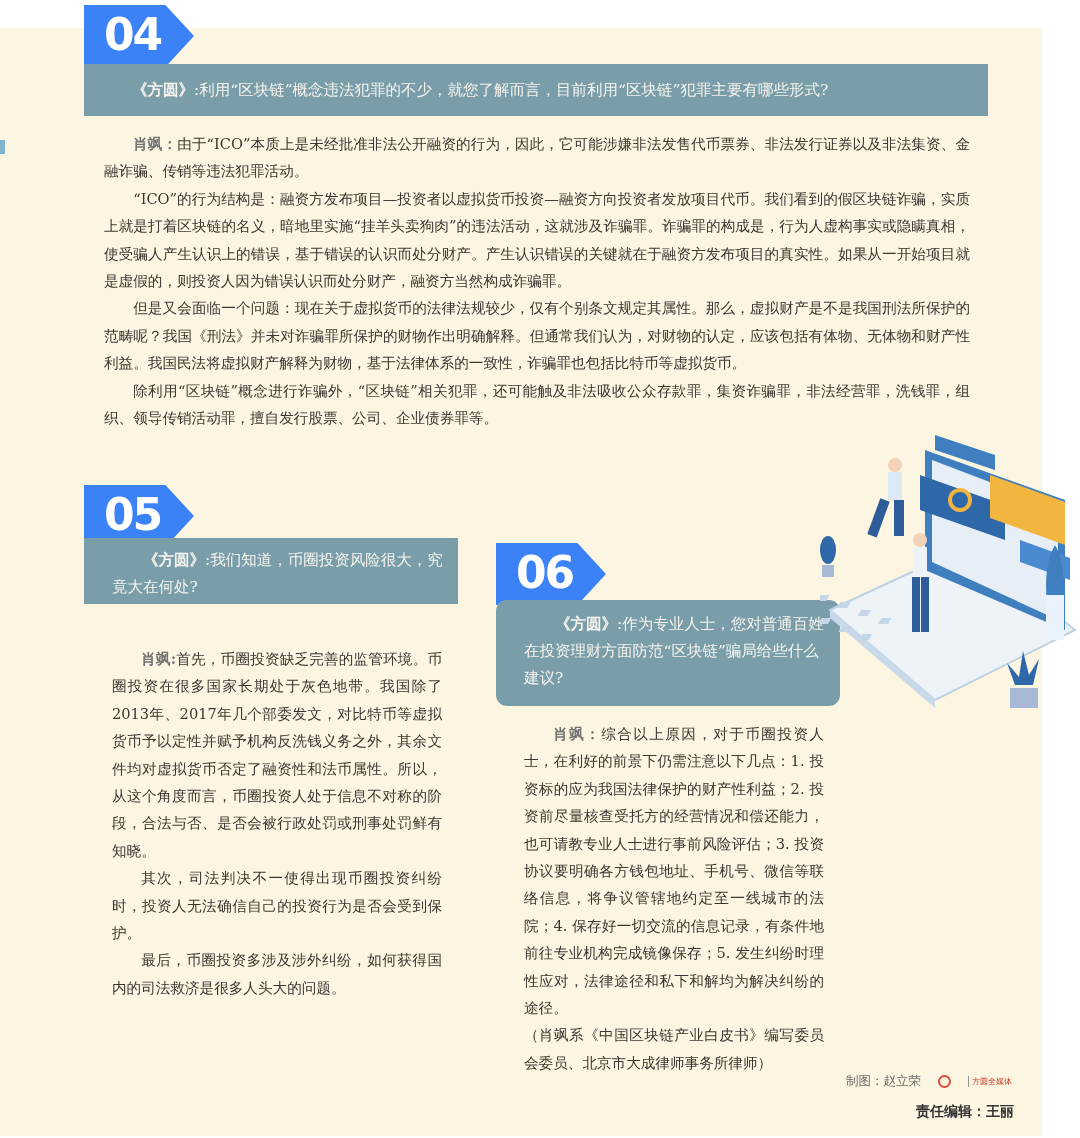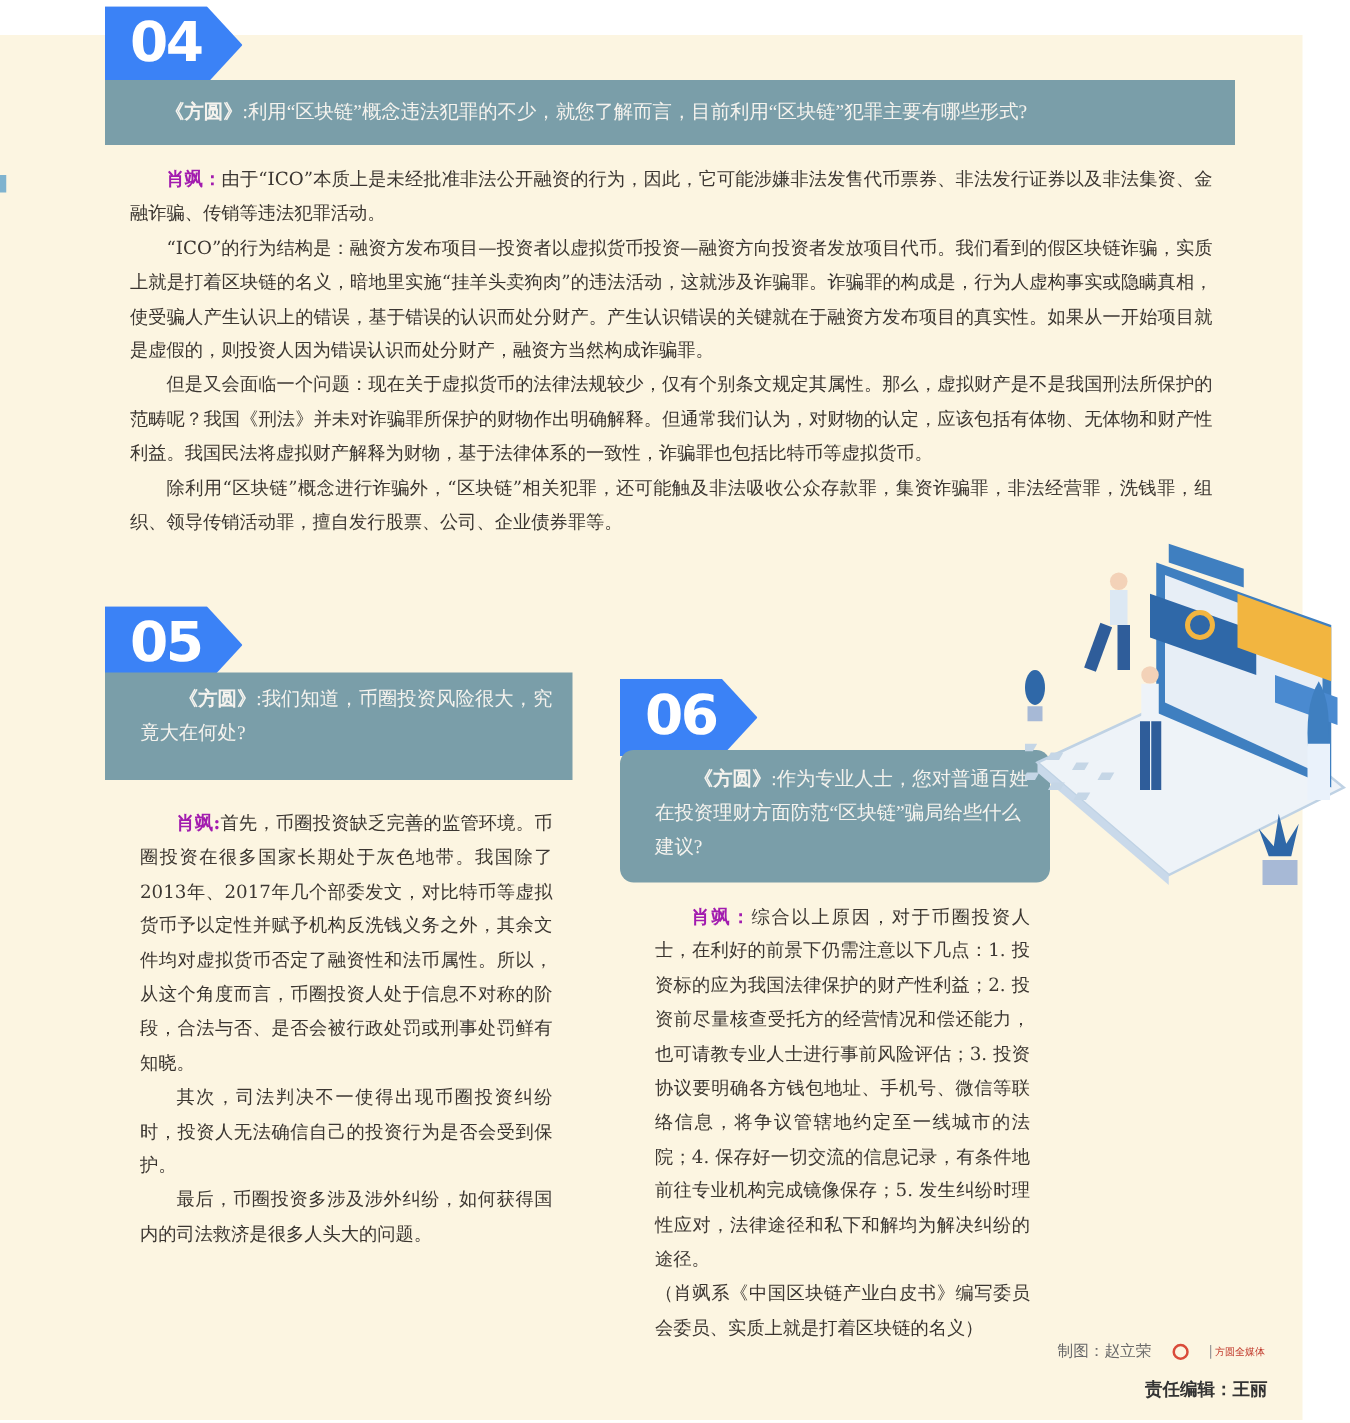--- a/index.html
+++ b/index.html
@@ -17,31 +17,31 @@
   
   .num-tab {
     position: absolute; background: #3b82f6; color: #ffffff;
     font-family: "DejaVu Sans", "Liberation Sans", sans-serif;
     font-weight: bold; font-size: 44px; letter-spacing: -2px;
     clip-path: polygon(0 0, 74% 0, 100% 50%, 74% 100%, 0 100%);
     padding-left: 20px; line-height: 60px;
   }
   .q-bar {
     position: absolute; background: #7a9ea9; color: #f5f3ee;
-    font-size: 15.5px; line-height: 27px; font-family: Liberation Serif, serif;
+    font-size: 15.5px; line-height: 27px;
   }
   .q-bar .lead { font-weight: bold; }
 
   .body-text {
     position: absolute; font-size: 14.6px; line-height: 27.4px; color: #3b3631;
     text-align: justify;
   }
   .body-text p { text-indent: 2em; }
   .body-text p.noind { text-indent: 0; }
-  .body-text .speaker { font-weight: bold; color: #a21caf; }
+  .body-text .speaker { font-weight: bold; color: #737373; }
 
   
   .illus { position: absolute; left: 820px; top: 430px; width: 260px; height: 300px; }
 
   .credit {
     position: absolute; right: 68px; top: 1073px; font-family: "DejaVu Sans", "Liberation Sans", sans-serif;
     font-size: 12.5px; color: #6a6a6a; display: flex; align-items: center; gap: 17px;
   }
   .credit .logo-mark {
     width: 13px; height: 13px; border-radius: 50%; border: 2.5px solid #d94b3a; display: inline-block;
@@ -64,38 +64,38 @@
 </div>
 
 <div class="body-text" style="left:104px; top:130px; width:866px;">
   <p><span class="speaker">肖飒：</span><span>由于“ICO”本质上是未经批准非法公开融资的行为，因此，它可能涉嫌非法发售代币票券、非法发行证券以及非法集资、金融诈骗、传销等违法犯罪活动。</span></p>
   <p><span>“ICO”的行为结构是：融资方发布项目—投资者以虚拟货币投资—融资方向投资者发放项目代币。我们看到的假区块链诈骗，实质上就是打着区块链的名义，暗地里实施“挂羊头卖狗肉”的违法活动，这就涉及诈骗罪。诈骗罪的构成是，行为人虚构事实或隐瞒真相，使受骗人产生认识上的错误，基于错误的认识而处分财产。产生认识错误的关键就在于融资方发布项目的真实性。如果从一开始项目就是虚假的，则投资人因为错误认识而处分财产，融资方当然构成诈骗罪。</span></p>
   <p><span>但是又会面临一个问题：现在关于虚拟货币的法律法规较少，仅有个别条文规定其属性。那么，虚拟财产是不是我国刑法所保护的范畴呢？我国《刑法》并未对诈骗罪所保护的财物作出明确解释。但通常我们认为，对财物的认定，应该包括有体物、无体物和财产性利益。我国民法将虚拟财产解释为财物，基于法律体系的一致性，诈骗罪也包括比特币等虚拟货币。</span></p>
   <p><span>除利用“区块链”概念进行诈骗外，“区块链”相关犯罪，还可能触及非法吸收公众存款罪，集资诈骗罪，非法经营罪，洗钱罪，组织、领导传销活动罪，擅自发行股票、公司、企业债券罪等。</span></p>
 </div>
 
 <div class="num-tab" style="left:84px; top:485px; width:110px; height:62px;">05</div>
-<div class="q-bar" style="left:84px; top:538px; width:374px; height:86px; padding:8px 14px 0 28px; text-indent:2em;">
+<div class="q-bar" style="left:84px; top:538px; width:374px; height:66px; padding:8px 14px 0 28px; text-indent:2em;">
   <span class="lead">《方圆》</span><span>:我们知道，币圈投资风险很大，究竟大在何处?</span>
 </div>
 
 <div class="body-text" style="left:112px; top:628px; width:330px;margin-top:17px;">
   <p><span class="speaker">肖飒:</span><span>首先，币圈投资缺乏完善的监管环境。币圈投资在很多国家长期处于灰色地带。我国除了2013年、2017年几个部委发文，对比特币等虚拟货币予以定性并赋予机构反洗钱义务之外，其余文件均对虚拟货币否定了融资性和法币属性。所以，从这个角度而言，币圈投资人处于信息不对称的阶段，合法与否、是否会被行政处罚或刑事处罚鲜有知晓。</span></p>
   <p><span>其次，司法判决不一使得出现币圈投资纠纷时，投资人无法确信自己的投资行为是否会受到保护。</span></p>
   <p><span>最后，币圈投资多涉及涉外纠纷，如何获得国内的司法救济是很多人头大的问题。</span></p>
 </div>
 
 <div class="num-tab" style="left:496px; top:543px; width:110px; height:62px;">06</div>
 <div class="q-bar" style="left:496px; top:600px; width:344px; height:106px; padding:10px 16px 0 28px; text-indent:2em;border-radius:11px;">
   <span class="lead">《方圆》</span><span>:作为专业人士，您对普通百姓在投资理财方面防范“区块链”骗局给些什么建议?</span>
 </div>
 
 <div class="body-text" style="left:524px; top:720px; width:300px;">
   <p><span class="speaker">肖飒：</span><span>综合以上原因，对于币圈投资人士，在利好的前景下仍需注意以下几点：1. 投资标的应为我国法律保护的财产性利益；2. 投资前尽量核查受托方的经营情况和偿还能力，也可请教专业人士进行事前风险评估；3. 投资协议要明确各方钱包地址、手机号、微信等联络信息，将争议管辖地约定至一线城市的法院；4. 保存好一切交流的信息记录，有条件地前往专业机构完成镜像保存；5. 发生纠纷时理性应对，法律途径和私下和解均为解决纠纷的途径。</span></p>
-  <p class="noind"><span>（肖飒系《中国区块链产业白皮书》编写委员会委员、实质上就是打着区块链的名义）</span></p>
+  <p class="noind"><span>（肖飒系《中国区块链产业白皮书》编写委员会委员、北京市大成律师事务所律师）</span></p>
 </div>
 
 <div class="illus">
   <svg width="260" height="300" viewBox="0 0 260 300">
 
     <polygon points="10,180 150,115 255,200 115,270" fill="#eef3f8" stroke="#bfd2e4" stroke-width="2"></polygon>
     <polygon points="10,180 115,270 115,278 10,188" fill="#c9d9ea"></polygon>
 
     <g fill="#c5d6e6">
       <rect x="70" y="160" width="10" height="6" transform="skewX(-30)"></rect>

